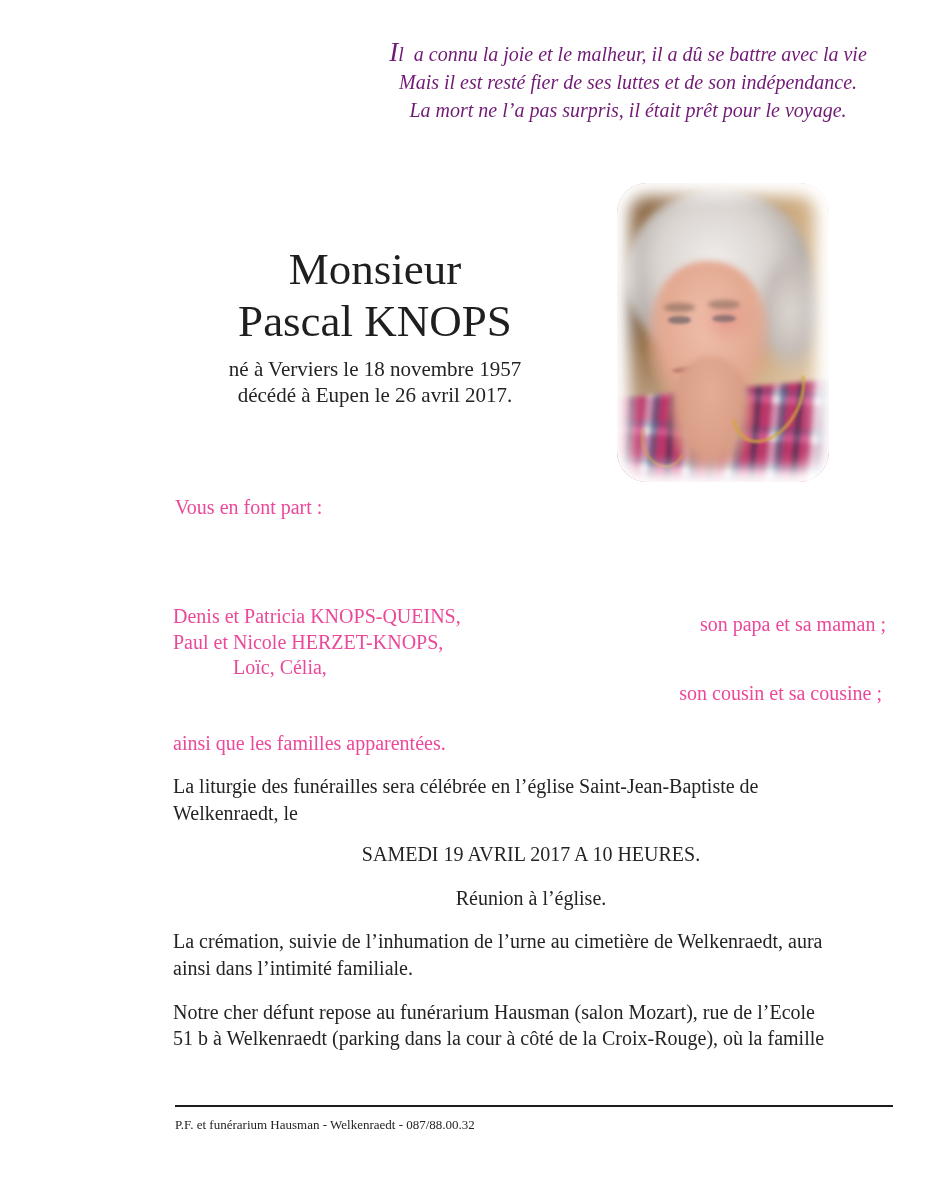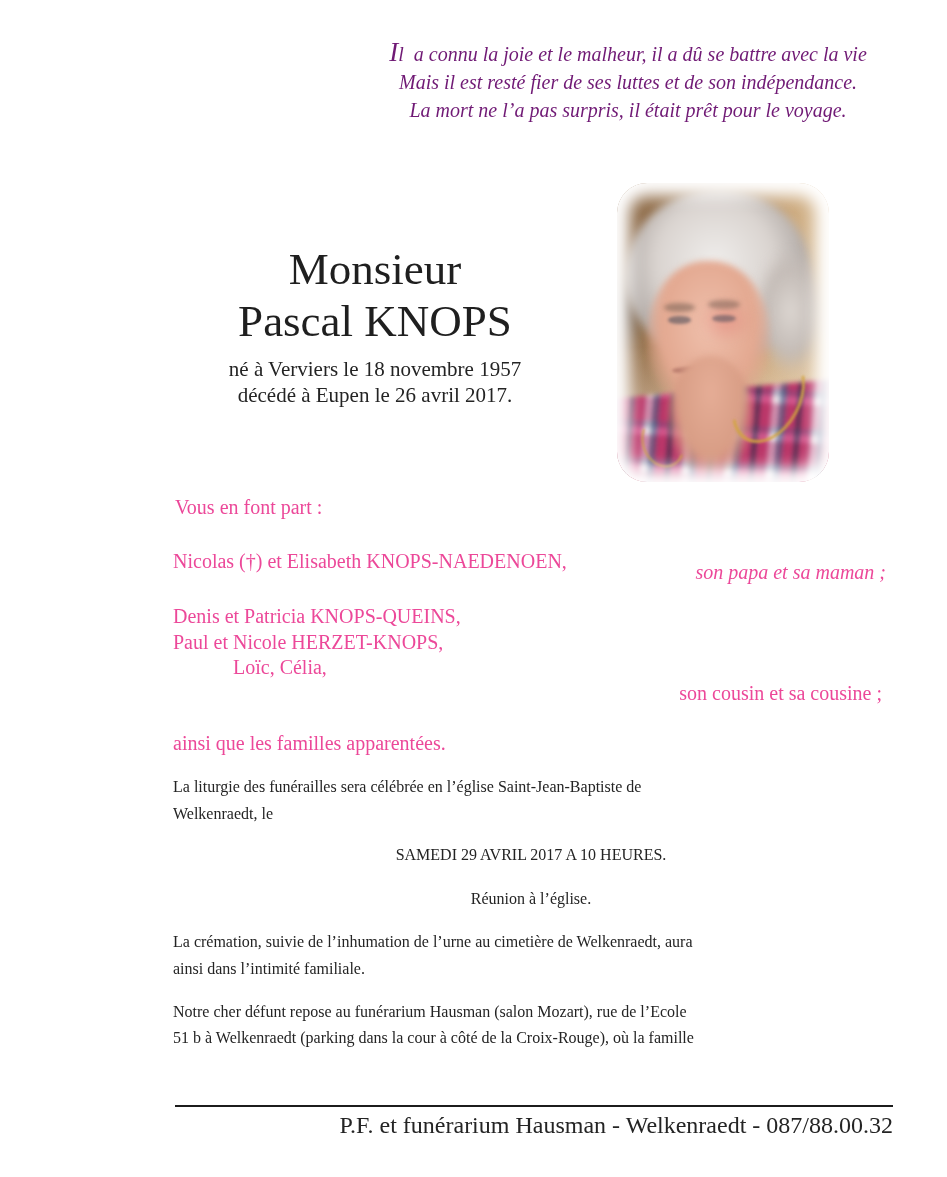--- a/index.html
+++ b/index.html
@@ -64,40 +64,40 @@
   
   .title-block{position:absolute;left:140px;top:243px;width:470px;text-align:center;}
   .title-line{font-size:45px;line-height:52px;color:#1f1f1f;}
   .vitals{font-size:21px;line-height:26px;color:#242424;}
   .vitals-first{margin-top:9px;}
 
   
   .t{position:absolute;font-size:20px;line-height:24px;white-space:nowrap;color:#ec4899;}
   .pos-intro{left:175px;top:495px;}
   .pos-parents{left:173px;top:549px;}
-  .pos-parents-rel{right:61px;top:560px;font-style:italic;}
+  .pos-parents-rel{right:61px;top:612px;}
   .pos-denis{left:173px;top:604px;}
   .pos-paul{left:173px;top:630px;}
   .pos-children{left:233px;top:655px;}
   .pos-cousins-rel{right:65px;top:681px;}
   .pos-families{left:173px;top:731px;}
 
-  .para{position:absolute;left:173px;width:716px;font-size:16px;color:#242424;}
+  .para{position:absolute;left:173px;width:716px;font-size:20px;color:#242424;}
   .para .pline{line-height:27px;}
   .pos-liturgy{top:773px;}
   .pos-samedi{top:841px;text-align:center;line-height:27px;}
   .pos-reunion{top:885px;text-align:center;line-height:27px;}
   .pos-cremation{top:928px;}
   .pos-repose{top:999px;}
   .pos-repose .pline{line-height:26px;}
 
   
   .footer-rule{position:absolute;left:175px;top:1105px;width:718px;height:1.5px;background:#1c1c1c;}
-  .footer-text{position:absolute;left:175px;top:1112px;width:718px;text-align:right;
-    font-size:24px;line-height:26px;color:#242424;}
+  .footer-text{position:absolute;left:175px;top:1112px;width:718px;text-align:left;
+    font-size:13px;line-height:26px;color:#242424;}
 </style>
 </head>
 <body>
 
 <div class="page">
 
   <div class="epigraph">
     <div><span class="dropcap">I</span><span class="pre">l  a connu la joie et le malheur, il a dû se battre avec la vie</span></div>
     <div>Mais il est resté fier de ses luttes et de son indépendance.</div>
     <div>La mort ne l’a pas surpris, il était prêt pour le voyage.</div>
@@ -126,33 +126,32 @@
   </div>
 
   <div class="title-block">
     <div class="title-line">Monsieur</div>
     <div class="title-line">Pascal KNOPS</div>
     <div class="vitals vitals-first">né à Verviers le 18 novembre 1957</div>
     <div class="vitals">décédé à Eupen le 26 avril 2017.</div>
   </div>
 
   <div class="t pos-intro">Vous en font part :</div>
-  <div class="t pos-parents">Nicolas (†) et Elisabeth KNOPS-NAEDENOEN,</div>
   <div class="t pos-parents-rel">son papa et sa maman ;</div>
   <div class="t pos-denis">Denis et Patricia KNOPS-QUEINS,</div>
   <div class="t pos-paul">Paul et Nicole HERZET-KNOPS,</div>
   <div class="t pos-children">Loïc, Célia,</div>
   <div class="t pos-cousins-rel pre">son cousin et sa  cousine ;</div>
   <div class="t pos-families">ainsi que les familles apparentées.</div>
 
   <div class="para pos-liturgy">
     <div class="pline">La liturgie des funérailles sera célébrée en l’église Saint-Jean-Baptiste de</div>
     <div class="pline">Welkenraedt, le</div>
   </div>
-  <div class="para pos-samedi">SAMEDI 29 AVRIL 2017 A 10 HEURES.</div>
+  <div class="para pos-samedi">SAMEDI 19 AVRIL 2017 A 10 HEURES.</div>
   <div class="para pos-reunion">Réunion à l’église.</div>
   <div class="para pos-cremation">
     <div class="pline">La crémation, suivie de l’inhumation de l’urne au cimetière de Welkenraedt, aura</div>
     <div class="pline">ainsi dans l’intimité familiale.</div>
   </div>
   <div class="para pos-repose">
     <div class="pline">Notre cher défunt repose au funérarium Hausman (salon Mozart), rue de l’Ecole</div>
     <div class="pline">51 b à Welkenraedt (parking dans la cour à côté de la Croix-Rouge), où la famille</div>
   </div>
 

